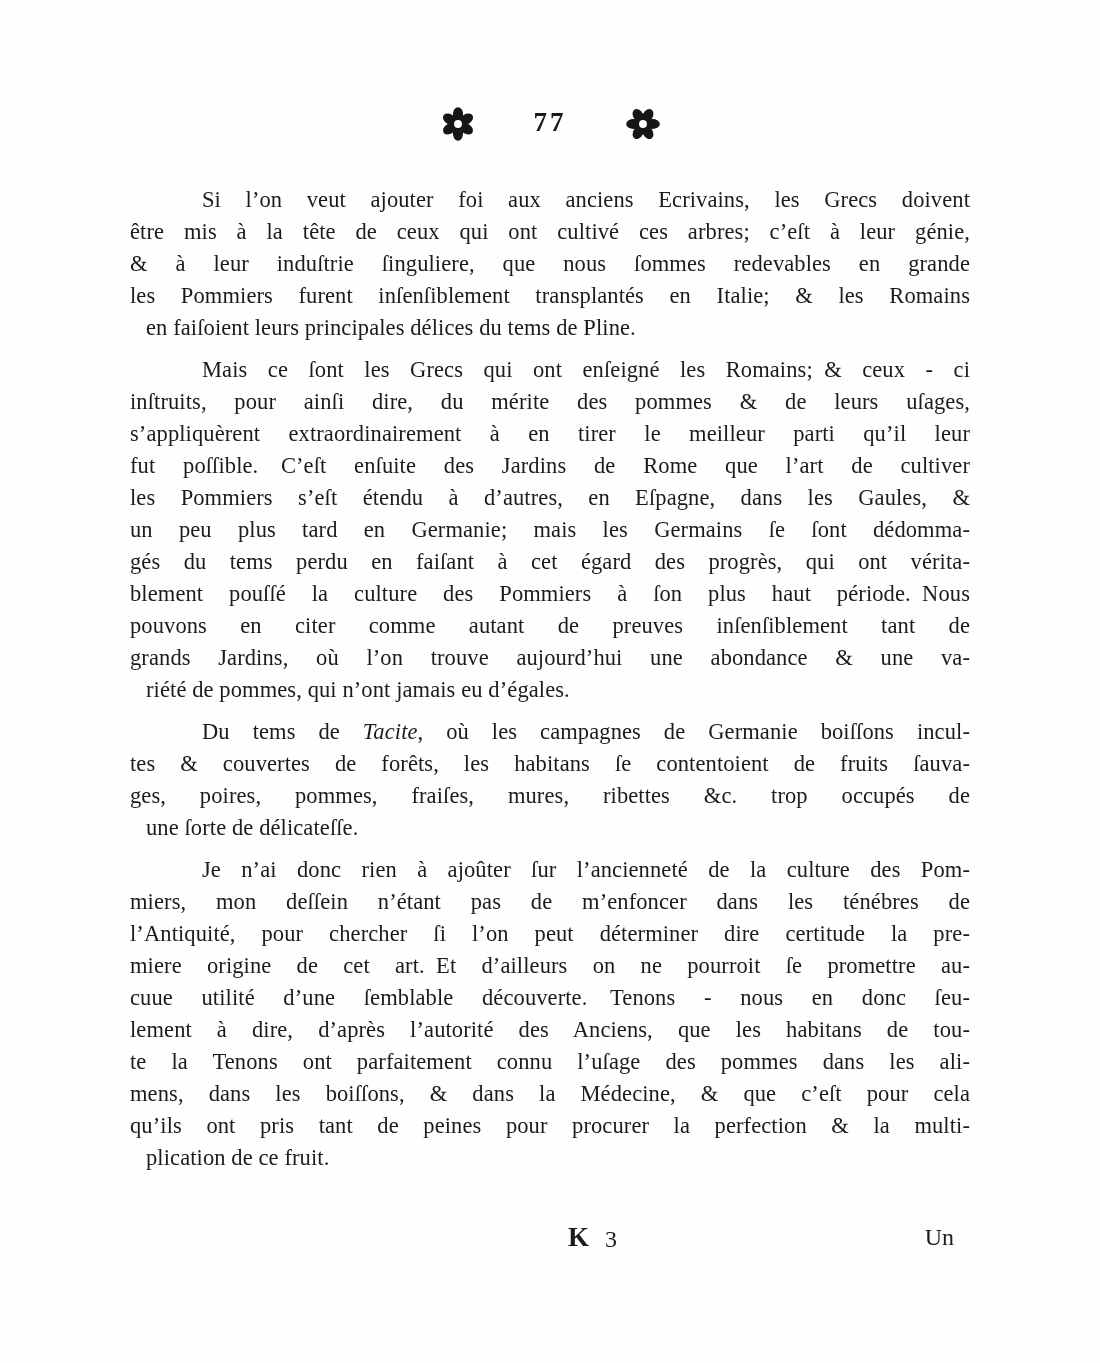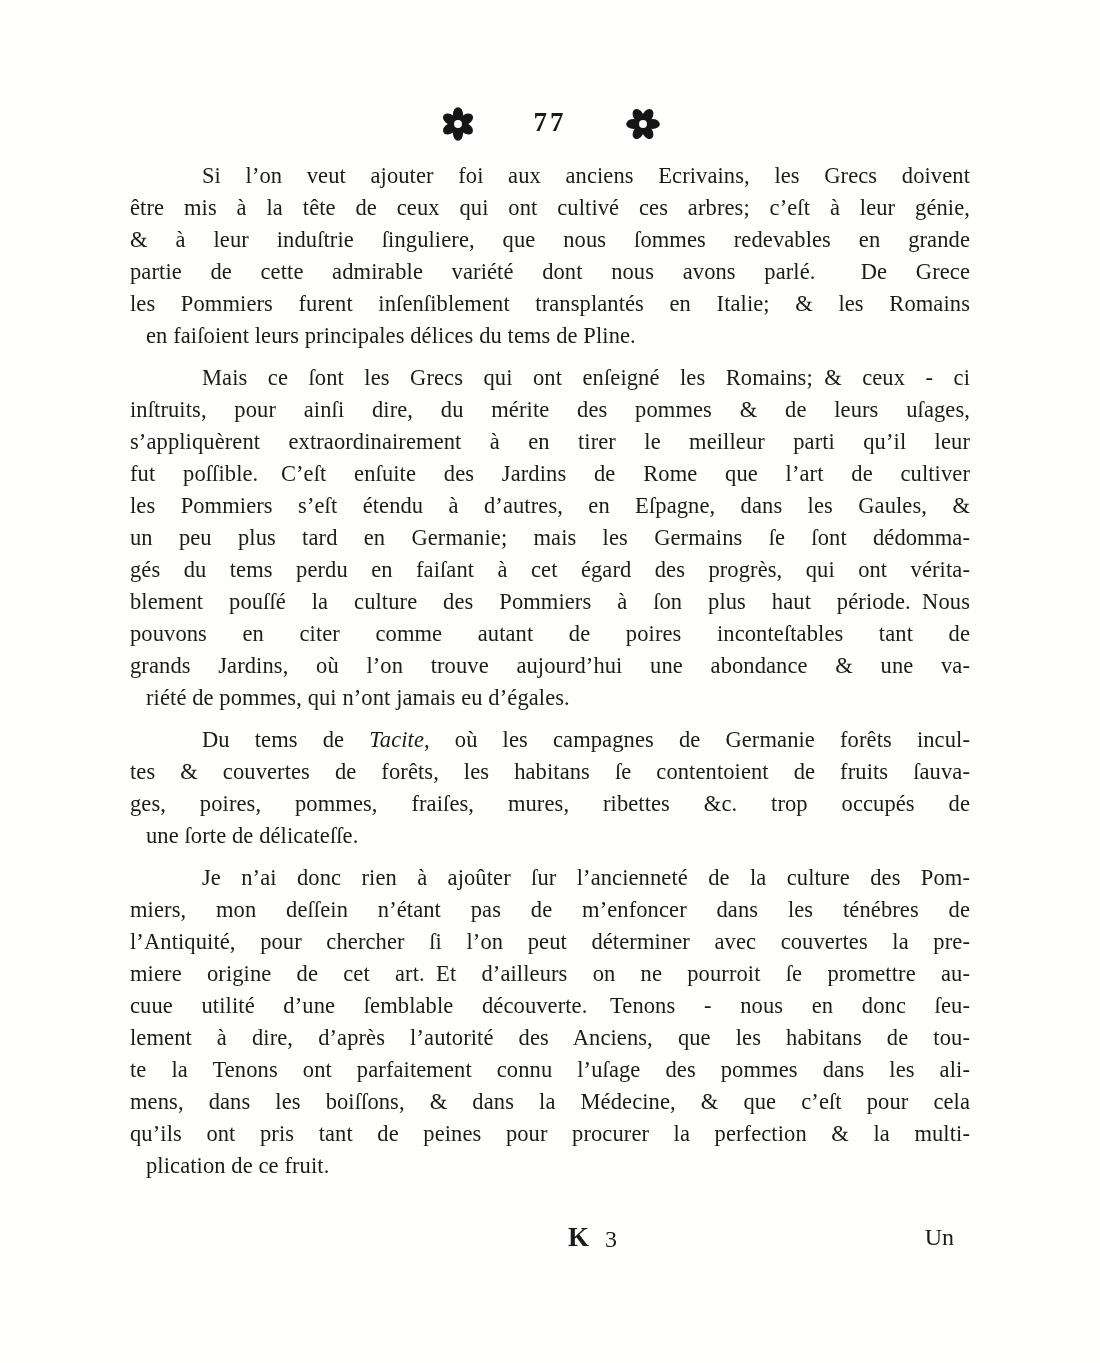--- a/index.html
+++ b/index.html
@@ -26,21 +26,21 @@
   .ornament { display: inline-flex; align-items: center; }
   .folio {
     font-size: 27px;
     font-weight: 600;
     letter-spacing: 3px;
     transform: translateY(-2px);
   }
   
   .text-block {
     position: absolute;
-    top: 160px;
+    top: 184px;
     left: 130px;
     width: 840px;
     font-size: 22.5px;
     line-height: 32px;
     letter-spacing: 0.1px;
   }
   .para { margin: 0; }
   .para + .para { margin-top: 10px; }
   .line {
     text-align: justify;
@@ -110,50 +110,49 @@
       </svg>
     </span>
   </div>
 
   <div class="text-block">
 
     <div class="para">
       <div class="line indent">Si l’on veut ajouter foi aux anciens Ecrivains, les Grecs doivent</div>
       <div class="line">être mis à la tête de ceux qui ont cultivé ces arbres; c’eſt à leur génie,</div>
       <div class="line">&amp; à leur induſtrie ſinguliere, que nous ſommes redevables en grande</div>
-      <div class="line">partie de cette admirable variété dont nous avons parlé.  De Grece</div>
       <div class="line">les Pommiers furent inſenſiblement transplantés en Italie; &amp; les Romains</div>
       <div class="line last">en faiſoient leurs principales délices du tems de Pline.</div>
     </div>
 
     <div class="para">
       <div class="line indent">Mais ce ſont les Grecs qui ont enſeigné les Romains; &amp; ceux - ci</div>
       <div class="line">inſtruits, pour ainſi dire, du mérite des pommes &amp; de leurs uſages,</div>
       <div class="line">s’appliquèrent extraordinairement à en tirer le meilleur parti qu’il leur</div>
       <div class="line">fut poſſible. C’eſt enſuite des Jardins de Rome que l’art de cultiver</div>
       <div class="line">les Pommiers s’eſt étendu à d’autres, en Eſpagne, dans les Gaules, &amp;</div>
       <div class="line">un peu plus tard en Germanie; mais les Germains ſe ſont dédomma-</div>
       <div class="line">gés du tems perdu en faiſant à cet égard des progrès, qui ont vérita-</div>
       <div class="line">blement pouſſé la culture des Pommiers à ſon plus haut période. Nous</div>
-      <div class="line">pouvons en citer comme autant de poires inconteſtables tant de</div>
+      <div class="line">pouvons en citer comme autant de preuves inſenſiblement tant de</div>
       <div class="line">grands Jardins, où l’on trouve aujourd’hui une abondance &amp; une va-</div>
       <div class="line last">riété de pommes, qui n’ont jamais eu d’égales.</div>
     </div>
 
     <div class="para">
-      <div class="line indent"><span>Du tems de </span><em>Tacite</em><span>, où les campagnes de Germanie forêts incul-</span></div>
+      <div class="line indent"><span>Du tems de </span><em>Tacite</em><span>, où les campagnes de Germanie boiſſons incul-</span></div>
       <div class="line">tes &amp; couvertes de forêts, les habitans ſe contentoient de fruits ſauva-</div>
       <div class="line">ges, poires, pommes, fraiſes, mures, ribettes &amp;c. trop occupés de</div>
       <div class="line last">une ſorte de délicateſſe.</div>
     </div>
 
     <div class="para">
       <div class="line indent">Je n’ai donc rien à ajoûter ſur l’ancienneté de la culture des Pom-</div>
       <div class="line">miers, mon deſſein n’étant pas de m’enfoncer dans les ténébres de</div>
-      <div class="line">l’Antiquité, pour chercher ſi l’on peut déterminer avec couvertes la pre-</div>
+      <div class="line">l’Antiquité, pour chercher ſi l’on peut déterminer dire certitude la pre-</div>
       <div class="line">miere origine de cet art. Et d’ailleurs on ne pourroit ſe promettre au-</div>
       <div class="line">cuue utilité d’une ſemblable découverte. Tenons - nous en donc ſeu-</div>
       <div class="line">lement à dire, d’après l’autorité des Anciens, que les habitans de tou-</div>
       <div class="line">te la Tenons ont parfaitement connu l’uſage des pommes dans les ali-</div>
       <div class="line">mens, dans les boiſſons, &amp; dans la Médecine, &amp; que c’eſt pour cela</div>
       <div class="line">qu’ils ont pris tant de peines pour procurer la perfection &amp; la multi-</div>
       <div class="line last">plication de ce fruit.</div>
     </div>
 
   </div>

